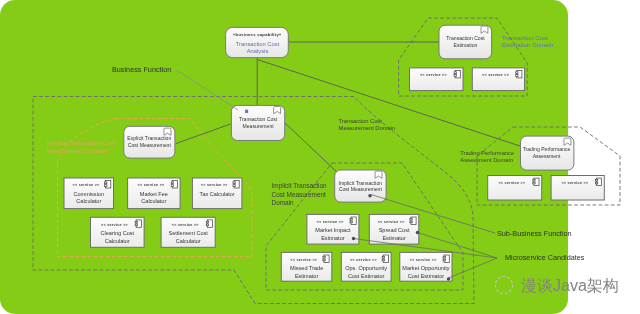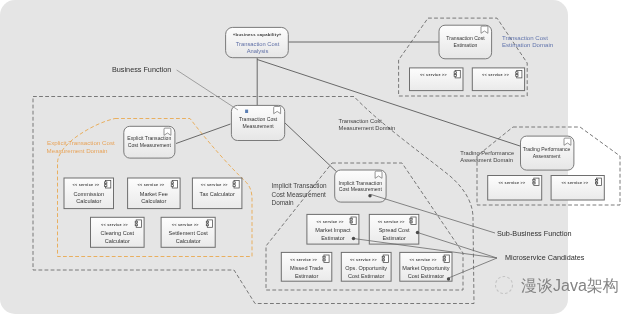--- a/index.html
+++ b/index.html
@@ -1,19 +1,19 @@
 <!DOCTYPE html>
 <html><head>
 <meta charset="utf-8">
 <title>Transaction Cost Analysis Capability Decomposition</title>
 <style>
 html,body{margin:0;padding:0;background:#ffffff;}
 body{width:640px;height:314px;position:relative;overflow:hidden;
      font-family:"Liberation Sans",sans-serif;color:#3f3f3f;}
-#root{position:absolute;left:0;top:0;width:568px;height:314px;background:#e5e5e5;border-radius:15px;}
+#root{position:absolute;left:0;top:0;width:568px;height:314px;background:#84cc16;border-radius:15px;}
 svg#gfx{position:absolute;left:0;top:0;}
 text{font-family:"Liberation Sans",sans-serif;}
 .svc-st{font-size:3.75px;font-weight:bold;letter-spacing:.25px;fill:#3c3c3c;}
 .svc-nm{font-size:5.55px;fill:#343434;}
 .fn-nm{font-size:5.1px;fill:#343434;}
 .cap-st{font-size:4.2px;font-weight:bold;letter-spacing:0.25px;fill:#333333;}
 .cap-nm{font-size:5.8px;fill:#5f6fa6;}
 .dom-lb{font-size:5.75px;fill:#3f3f3f;}
 .dom-lb-blue{font-size:6.1px;fill:#6275ad;}
 .dom-lb-or{font-size:6.2px;fill:#e8a45a;}

